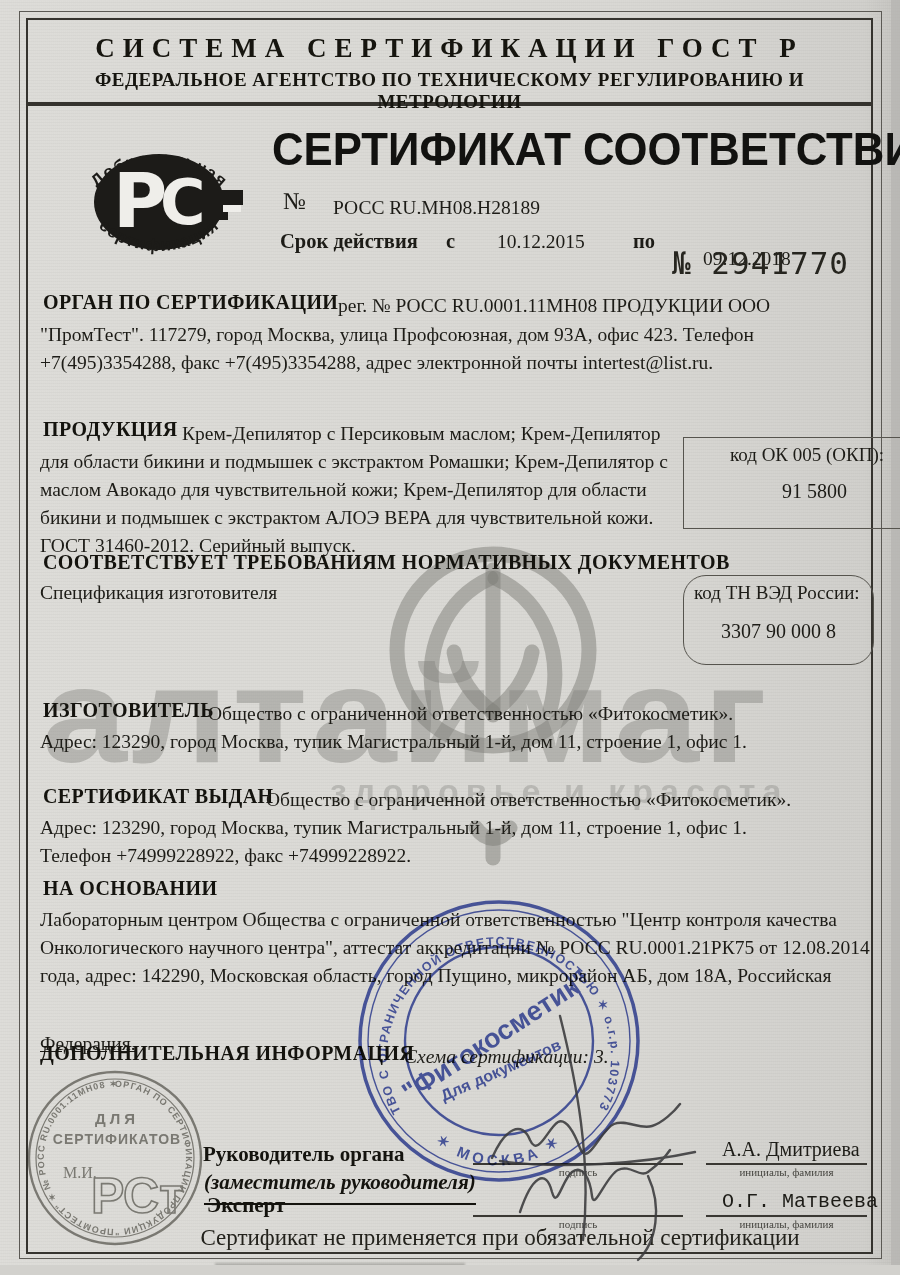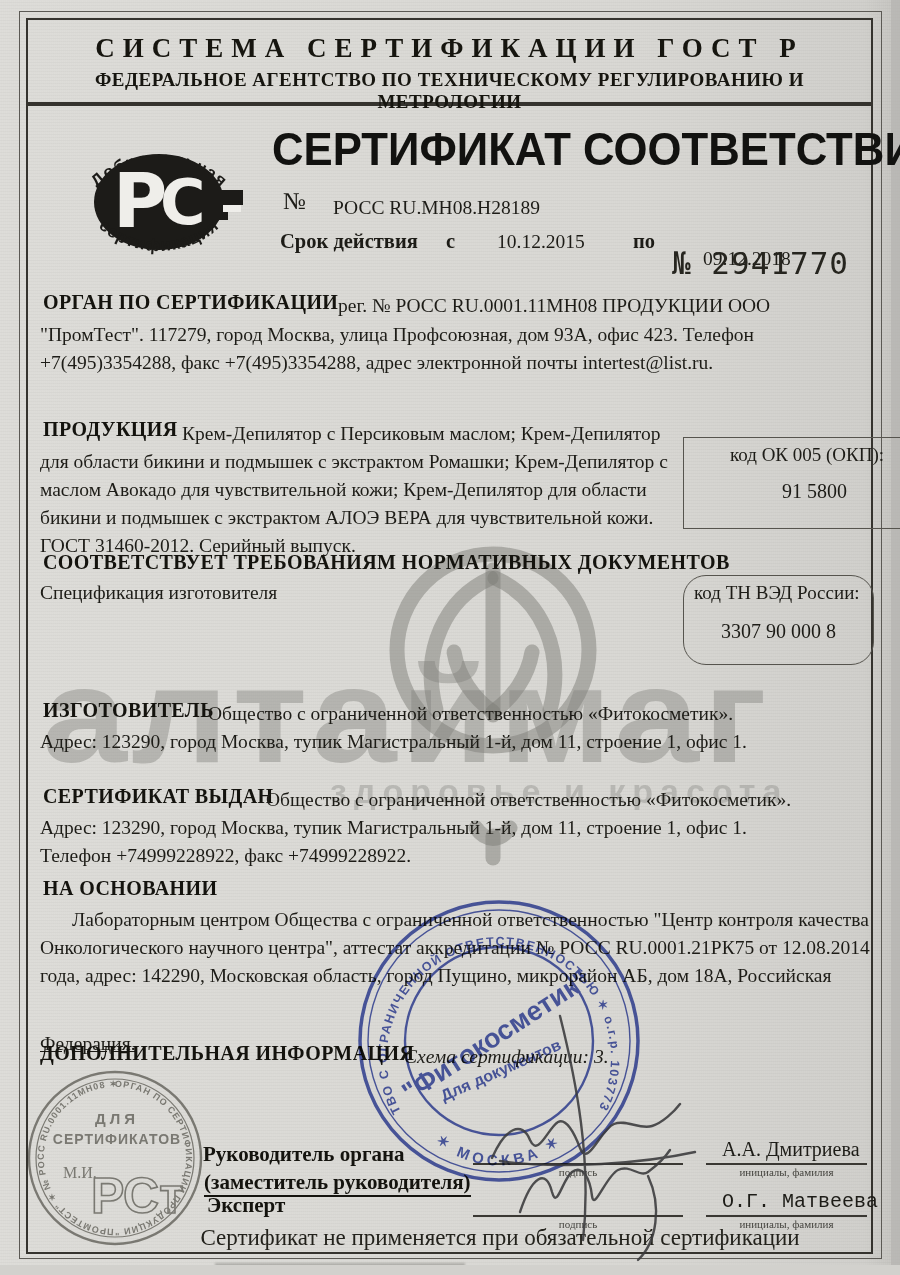--- a/index.html
+++ b/index.html
@@ -35,21 +35,21 @@
   .bold-serif{font-weight:bold;}
 
   .blank-no{position:absolute;left:672px;top:245px;font:31px "DejaVu Sans Mono",monospace;
             letter-spacing:1px;color:#26251f;}
 
   .code-box{position:absolute;left:683px;width:189px;border:1px solid #56544e;color:#1d1c17;}
   .code-box .cb-label{font:19px "Liberation Serif",serif;padding:6px 0 0 10px;}
   .code-box .cb-value{font:20px "Liberation Serif",serif;text-align:center;}
 
   .sig-label{position:absolute;font:bold 21px "Liberation Serif",serif;color:#14130e;white-space:nowrap;}
-  .sig-sub{border-bottom:2px solid #14130e;padding-bottom:1px;}
+  .sig-sub{border-bottom:2px solid #14130e;padding-bottom:9px;font-style:italic;}
   .sig-line{position:absolute;border-top:2px solid #3a3833;}
   .sig-caption{position:absolute;font:11px "Liberation Serif",serif;color:#45443f;text-align:center;}
   .sig-name{position:absolute;font:20px "Liberation Serif",serif;color:#1d1c17;white-space:nowrap;}
 
   .footer-line{position:absolute;left:150px;top:1225px;width:700px;text-align:center;
                font:23px "Liberation Serif",serif;color:#23221c;}
 
   .wm-word{position:absolute;left:42px;top:648px;font:bold 150px "Liberation Sans",sans-serif;
            color:rgba(128,128,123,0.42);letter-spacing:4px;line-height:1;
            transform:scale(1.02,.9);transform-origin:left top;z-index:1;}
@@ -143,21 +143,21 @@
   <div class="sec-label z2" style="left:43px;top:699px;">ИЗГОТОВИТЕЛЬ</div>
   <div class="serif z2" style="left:208px;top:703px;">Общество с ограниченной ответственностью «Фитокосметик».</div>
   <div class="serif z2" style="left:40px;top:731px;">Адрес: 123290, город Москва, тупик Магистральный 1-й, дом 11, строение 1, офис 1.</div>
 
   <div class="sec-label z2" style="left:43px;top:785px;">СЕРТИФИКАТ ВЫДАН</div>
   <div class="serif z2" style="left:266px;top:789px;">Общество с ограниченной ответственностью «Фитокосметик».</div>
   <div class="serif z2" style="left:40px;top:817px;">Адрес: 123290, город Москва, тупик Магистральный 1-й, дом 11, строение 1, офис 1.</div>
   <div class="serif z2" style="left:40px;top:845px;">Телефон +74999228922, факс +74999228922.</div>
 
   <div class="sec-label z2" style="left:43px;top:877px;">НА ОСНОВАНИИ</div>
-  <div class="serif z2" style="left:40px;top:909px;margin-left:32px;">Лабораторным центром Общества с ограниченной ответственностью "Центр контроля качества</div>
+  <div class="serif z2" style="left:40px;top:909px;">Лабораторным центром Общества с ограниченной ответственностью "Центр контроля качества</div>
   <div class="serif z2" style="left:40px;top:937px;">Онкологического научного центра", аттестат аккредитации № РОСС RU.0001.21РК75 от 12.08.2014</div>
   <div class="serif z2" style="left:40px;top:965px;">года, адрес: 142290, Московская область, город Пущино, микрорайон АБ, дом 18А, Российская</div>
   <div class="serif z2" style="left:40px;top:1033px;text-decoration:underline;">Федерация.</div>
 
   <div class="sec-label z2" style="left:40px;top:1042px;">ДОПОЛНИТЕЛЬНАЯ ИНФОРМАЦИЯ</div>
   <div class="serif z2" style="left:404px;top:1046px;font-style:italic;">Схема сертификации: 3.</div>
 
   <div class="sig-label z2" style="left:203px;top:1142px;">Руководитель органа</div>
   <div class="sig-label z2" style="left:204px;top:1170px;"><span class="sig-sub">(заместитель руководителя)</span></div>
   <div class="sig-label z2" style="left:207px;top:1193px;">Эксперт</div>

